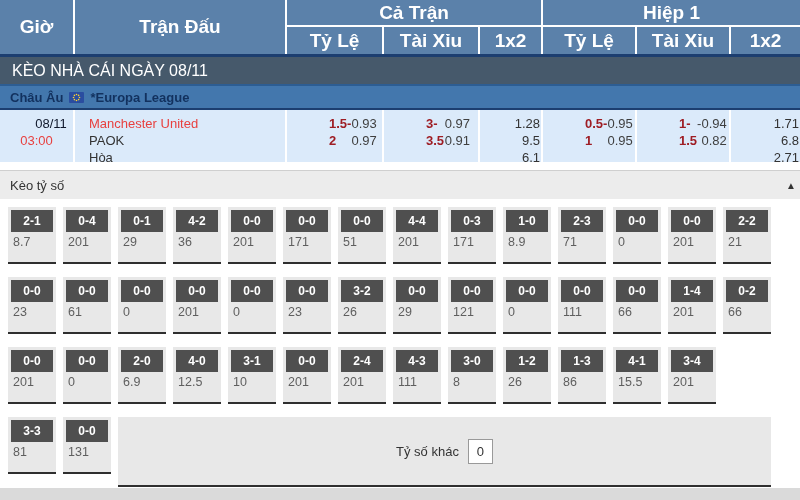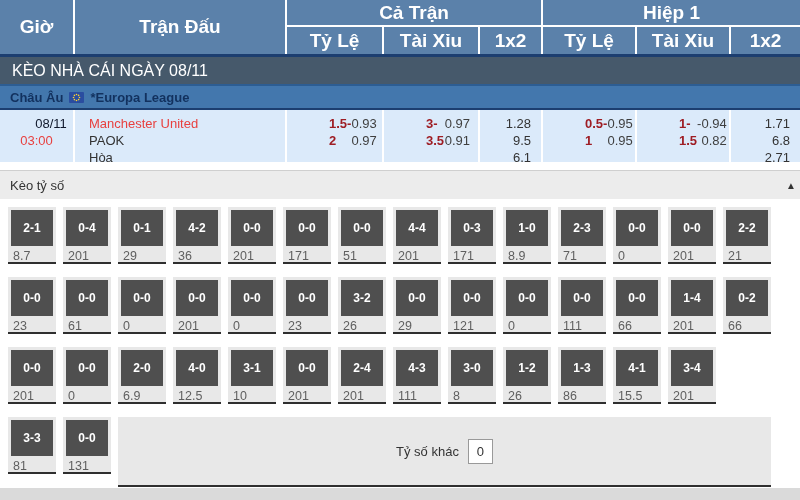--- a/index.html
+++ b/index.html
@@ -64,42 +64,42 @@
   .match-row .mcell{border-right:2px solid #fff;font-size:13px;line-height:17px;padding-top:5px;color:#333;}
   .match-row .mcell.last{border-right:none;}
   .cell-time{text-align:center;}
   .cell-time .date{color:#0f172a;margin-left:29px;}
   .cell-time .time{color:var(--accent-red);}
   .cell-match{padding-left:14px;}
   .team-home{color:var(--accent-red);}
   .hcp{display:flex;justify-content:space-between;padding-left:10px;padding-right:8px;margin-left:32px;}
   .hcp .line{color:var(--line-maroon);font-weight:bold;}
   .hcp .vals{text-align:right;color:var(--odds-text);}
-  .x12{text-align:right;padding-right:10px;color:var(--odds-text);}
+  .x12{text-align:right;padding-right:1px;color:var(--odds-text);}
 
   
   .gap7{height:8px;background:#fff;}
   .score-header{
     height:29px;background:#ececec;border-top:1px solid #cfcfcf;
     display:flex;align-items:center;justify-content:space-between;
     padding:0 4px 0 10px;font-size:13px;color:#333;
   }
   .score-header .arrow{font-size:10px;color:#333;cursor:pointer;}
   .gap8{height:8px;background:#fff;}
 
   .score-row{
     display:grid;grid-template-columns:repeat(14,48px);
     column-gap:7px;margin:0 0 13px 8px;
   }
   .score-cell{
     width:48px;height:57px;background:var(--cell-bg);
     border-bottom:2px solid #2f2f2f;cursor:pointer;
   }
   .score-chip{
-    margin:3px 3px 0 3px;height:36px;background:var(--chip-bg);
+    margin:3px 3px 0 3px;height:22px;background:var(--chip-bg);
     color:#fff;font-size:12px;font-weight:bold;
     display:flex;align-items:center;justify-content:center;
   }
   .score-odds{margin:3px 0 0 5px;font-size:12.5px;color:#5f5f5f;}
 
   .other-cell{
     grid-column:3/15;height:70px;background:var(--cell-bg);
     border-bottom:2px solid #2f2f2f;
     display:flex;align-items:center;justify-content:center;gap:9px;
     font-size:13px;color:#333;

